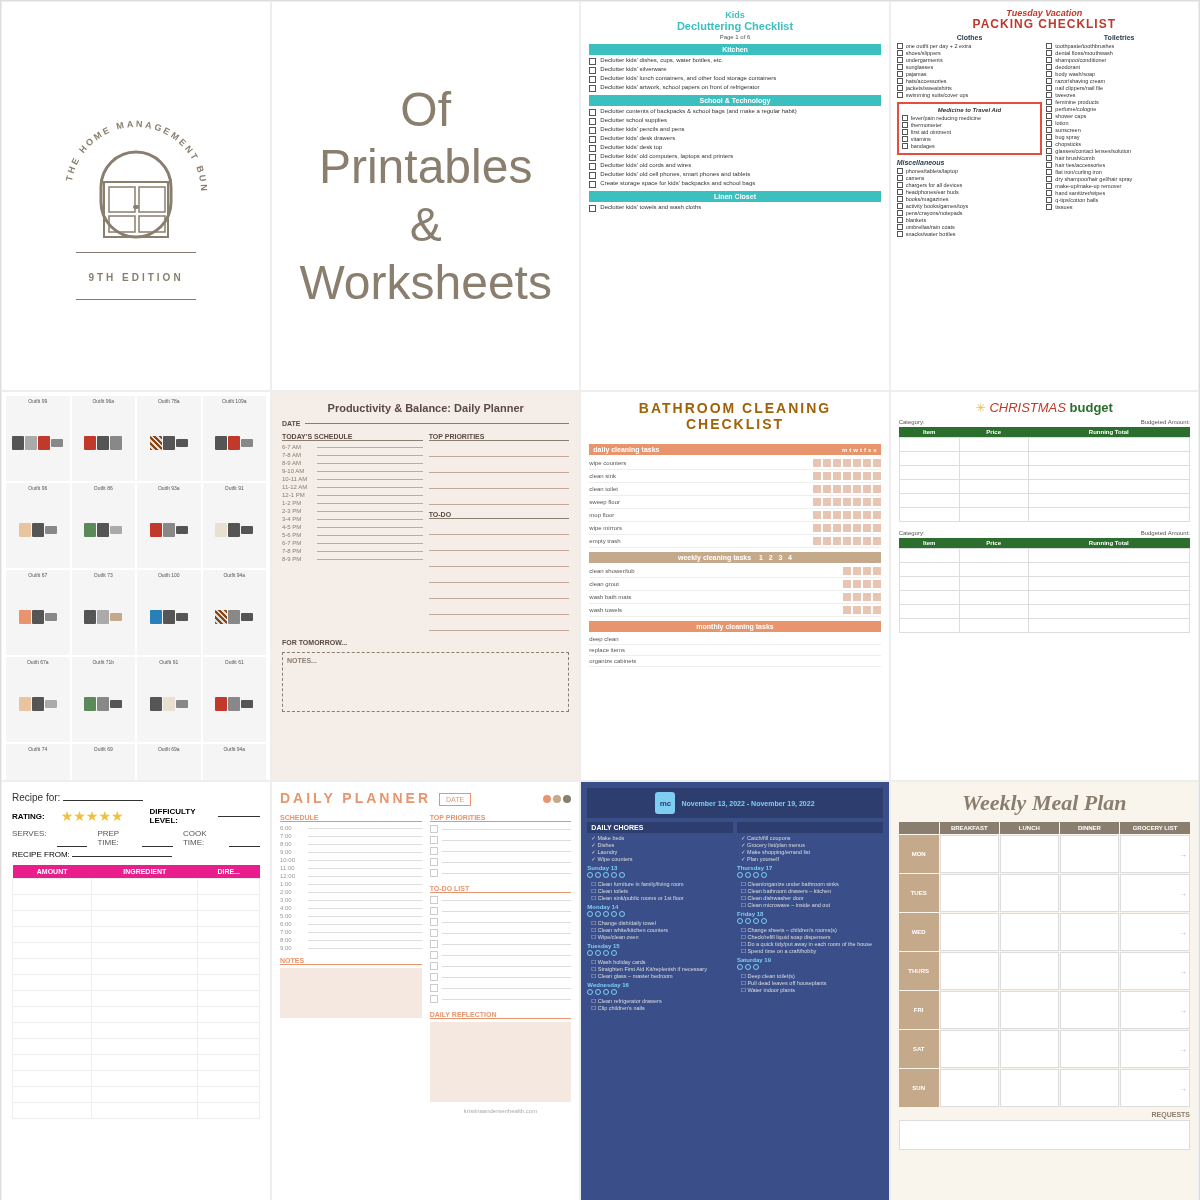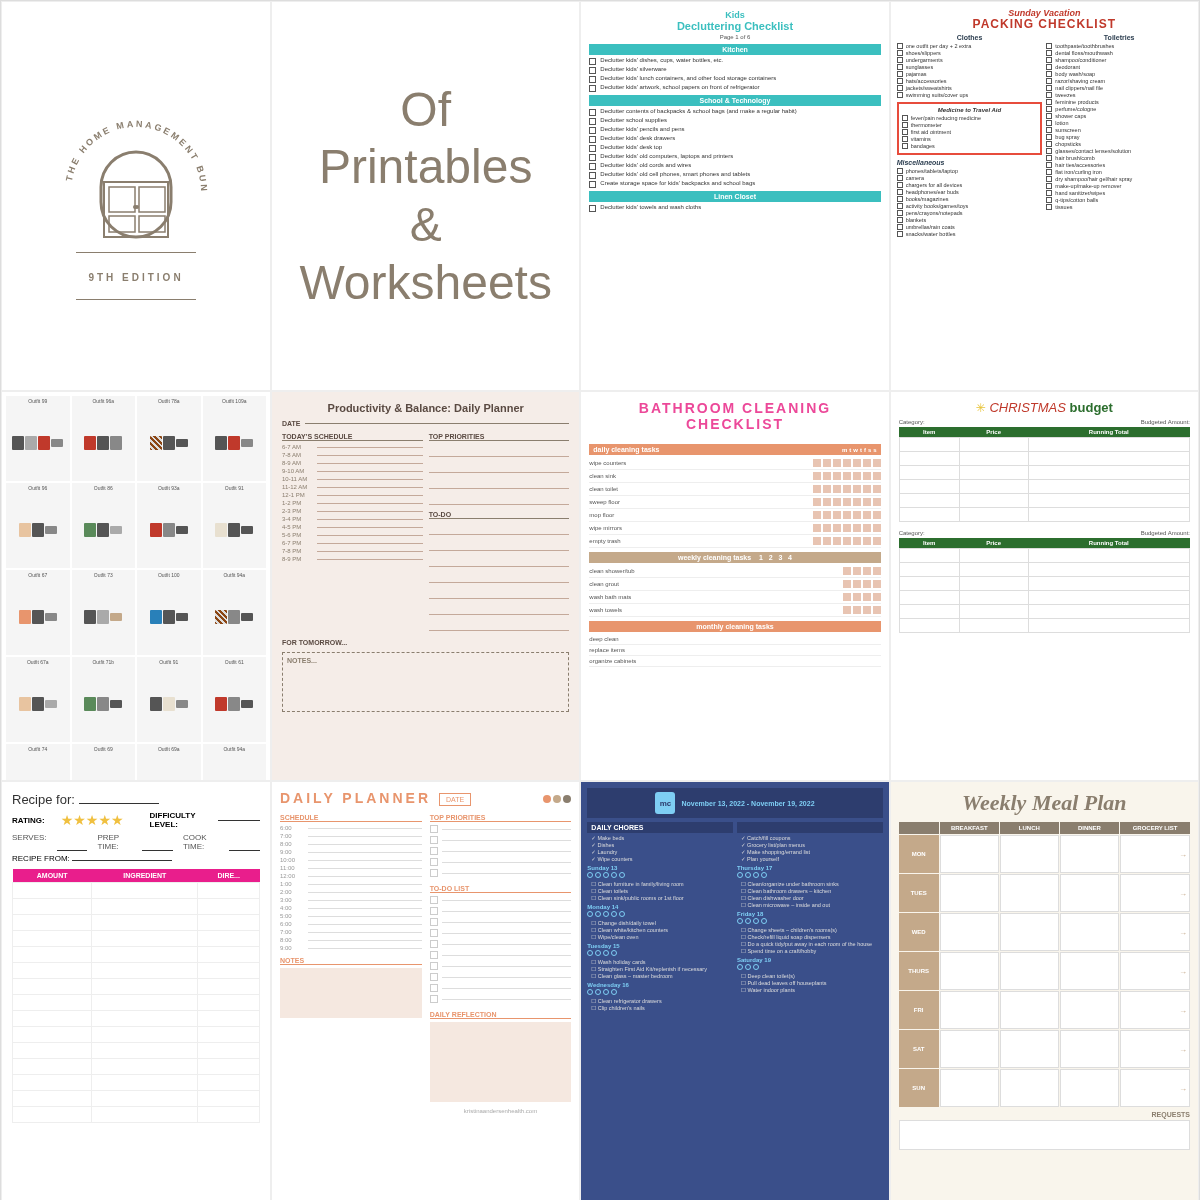--- a/index.html
+++ b/index.html
@@ -341,21 +341,21 @@
       border: 1px solid #eee;
       padding: 8px;
       overflow: hidden;
       font-size: 7px;
     }
 
     .bc-title {
       text-align: center;
       font-size: 14px;
       font-weight: 900;
-      color: #ec4899;
+      color: #a16207;
       letter-spacing: 2px;
       text-transform: uppercase;
       margin-bottom: 12px;
     }
 
     .bc-section-header {
       display: flex;
       align-items: center;
       justify-content: space-between;
       background: #e8956d;
@@ -831,21 +831,21 @@
 
     <div class="kids-section">Linen Closet</div>
     <div class="kids-item">
         <div class="kids-checkbox"></div>
         <span>Declutter kids' towels and wash cloths</span>
       </div>
   </div>
 
   <div class="cell-packing">
     <div style="text-align:center;">
-      <div style="font-style:italic; font-size:9px; color:#c0392b; font-weight:bold;">Sunday Vacation</div>
+      <div style="font-style:italic; font-size:9px; color:#c0392b; font-weight:bold;">Tuesday Vacation</div>
       <div class="packing-subtitle">PACKING CHECKLIST</div>
     </div>
     <div class="packing-cols">
 
       <div>
         <div class="packing-col-title">Clothes</div>
         <div class="packing-item"><div class="packing-check"></div>one outfit per day + 2 extra</div>
         <div class="packing-item"><div class="packing-check"></div>shoes/slippers</div>
         <div class="packing-item"><div class="packing-check"></div>undergarments</div>
         <div class="packing-item"><div class="packing-check"></div>sunglasses</div>
@@ -1425,21 +1425,21 @@
         <tr>
             <td></td>
             <td></td>
             <td></td>
           </tr>
       </tbody>
     </table>
   </div>
 
   <div class="cell-recipe">
-    <div style="font-size:13px; color:#333; margin-bottom:4px;">
+    <div style="font-size:10px; color:#333; margin-bottom:4px;">
       <span>Recipe for:</span>
       <span style="display:inline-block; width:80px; border-bottom:1px solid #333;"></span>
     </div>
 
     <div style="display:flex; align-items:center; gap:16px; margin-bottom:4px;">
       <span style="font-size:8px; font-weight:bold;">RATING:</span>
       <span style="color:#f0c040; font-size:14px;">★★★★★</span>
       <span style="font-size:8px; font-weight:bold; margin-left:10px;">DIFFICULTY LEVEL:</span>
       <span style="display:inline-block; width:60px; border-bottom:1px solid #333;"></span>
     </div>

